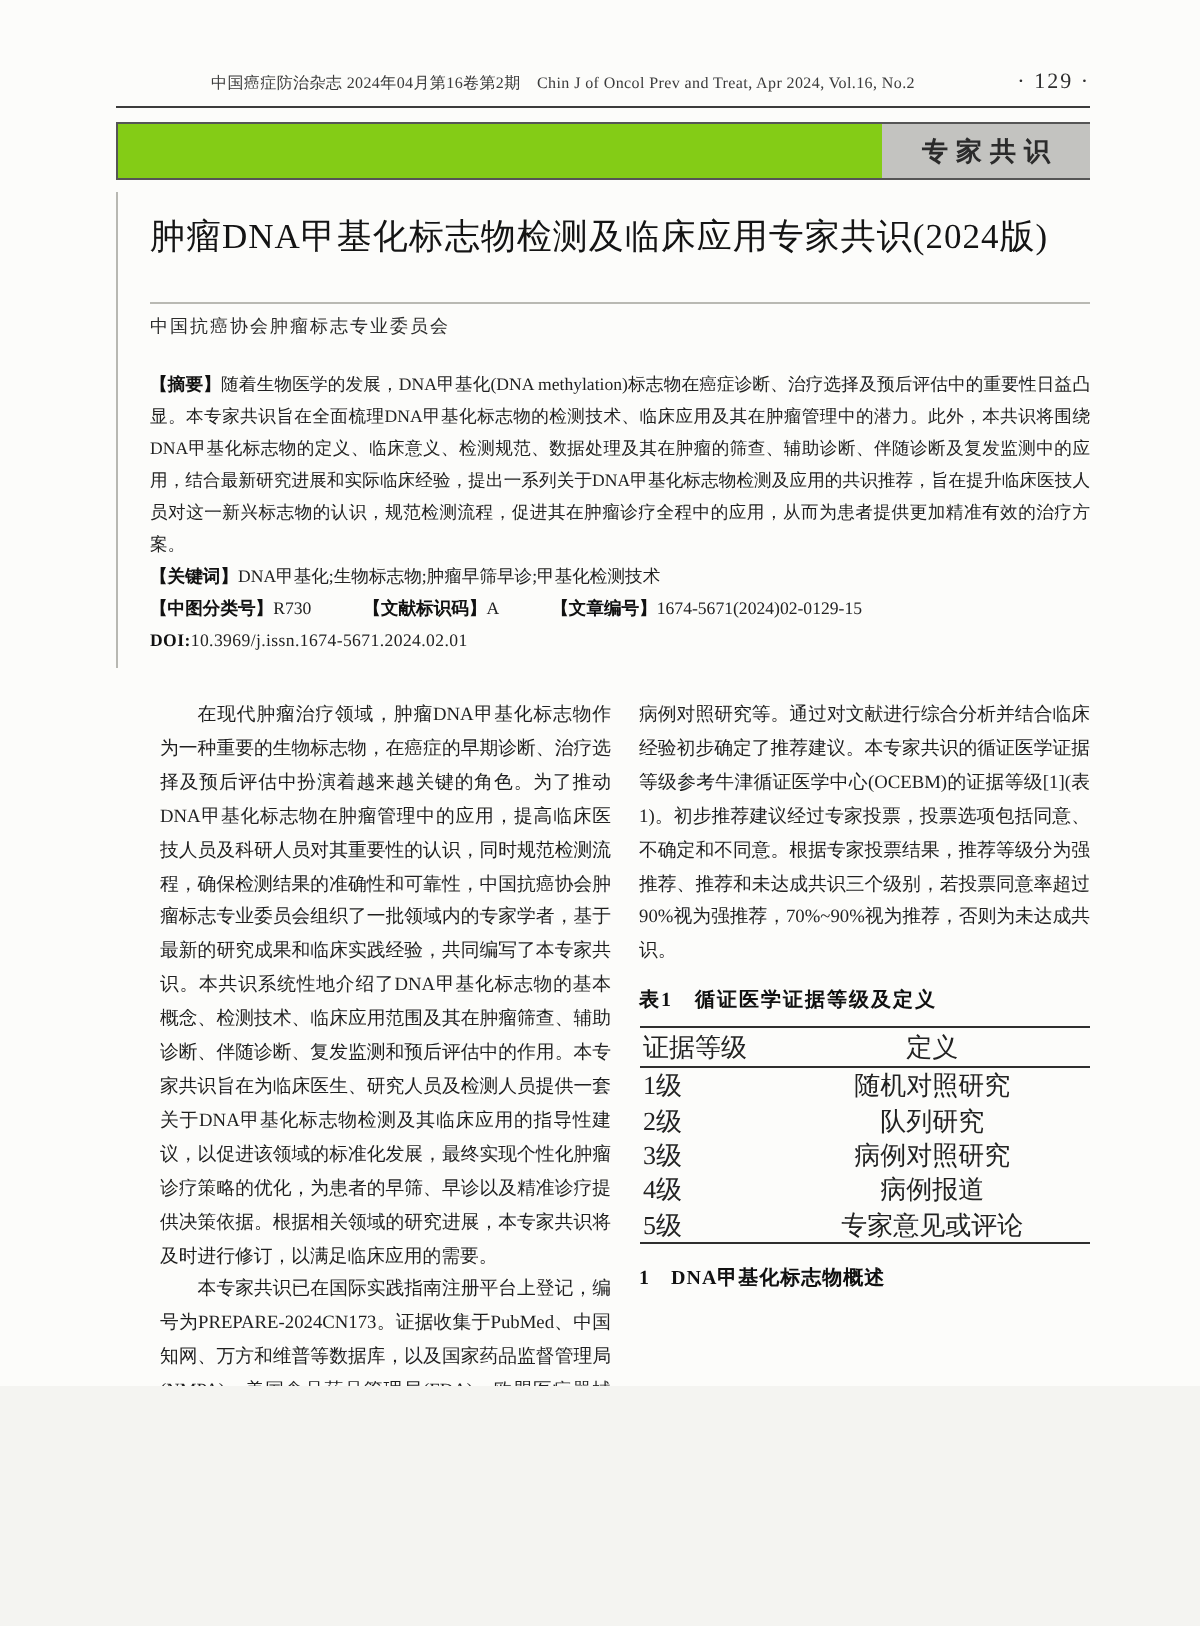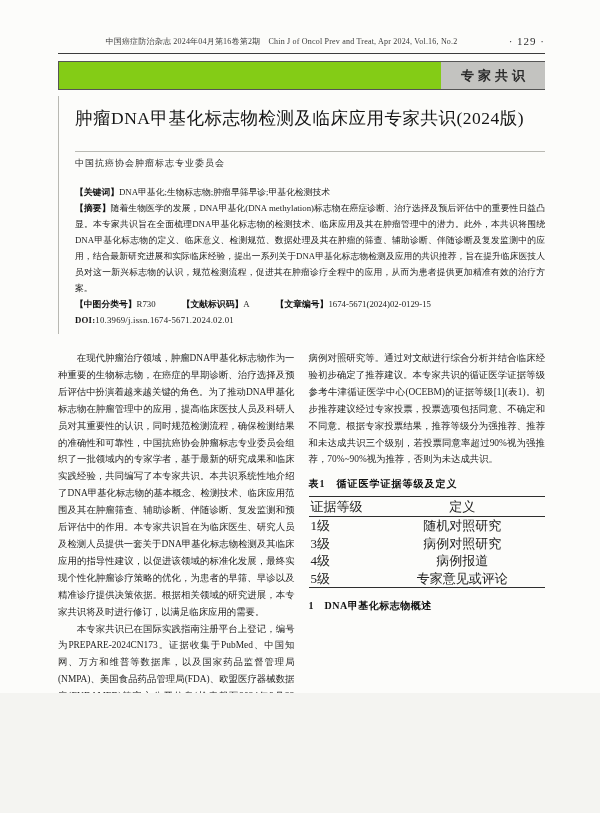--- a/index.html
+++ b/index.html
@@ -75,20 +75,21 @@
   .meta-line .pair:last-child{margin-right:0;}
   .doi-line{letter-spacing:0.2px;}
   
   .body-cols{
     display:flex;
     gap:14px;
     margin-top:16px;
     font-size:9.4px;
     line-height:16.9px;
     color:#1f1f1f;
+    margin-left:22px;
   }
   .col{flex:1 1 0;text-align:justify;}
   .col p{margin:0;}
   .col p.indent{text-indent:2em;}
   
   .tbl-caption{
     text-align:left;font-weight:bold;font-size:10px;
     margin:8px 0 3px 0;letter-spacing:1px;color:#111;
   }
   table.three-line{
@@ -126,22 +127,22 @@
   <div class="category-band">
     <div class="category-badge">专家共识</div>
   </div>
 
   <div class="article-head">
     <h1 class="article-title">肿瘤DNA甲基化标志物检测及临床应用专家共识(2024版)</h1>
     <hr class="title-rule">
     <p class="article-author">中国抗癌协会肿瘤标志专业委员会</p>
 
     <div class="abstract-block">
+      <p><span class="lbl">【摘要】</span><span>随着生物医学的发展，DNA甲基化(DNA methylation)标志物在癌症诊断、治疗选择及预后评估中的重要性日益凸显。本专家共识旨在全面梳理DNA甲基化标志物的检测技术、临床应用及其在肿瘤管理中的潜力。此外，本共识将围绕DNA甲基化标志物的定义、临床意义、检测规范、数据处理及其在肿瘤的筛查、辅助诊断、伴随诊断及复发监测中的应用，结合最新研究进展和实际临床经验，提出一系列关于DNA甲基化标志物检测及应用的共识推荐，旨在提升临床医技人员对这一新兴标志物的认识，规范检测流程，促进其在肿瘤诊疗全程中的应用，从而为患者提供更加精准有效的治疗方案。</span></p>
       <p><span class="lbl">【关键词】</span><span>DNA甲基化;生物标志物;肿瘤早筛早诊;甲基化检测技术</span></p>
-      <p><span class="lbl">【摘要】</span><span>随着生物医学的发展，DNA甲基化(DNA methylation)标志物在癌症诊断、治疗选择及预后评估中的重要性日益凸显。本专家共识旨在全面梳理DNA甲基化标志物的检测技术、临床应用及其在肿瘤管理中的潜力。此外，本共识将围绕DNA甲基化标志物的定义、临床意义、检测规范、数据处理及其在肿瘤的筛查、辅助诊断、伴随诊断及复发监测中的应用，结合最新研究进展和实际临床经验，提出一系列关于DNA甲基化标志物检测及应用的共识推荐，旨在提升临床医技人员对这一新兴标志物的认识，规范检测流程，促进其在肿瘤诊疗全程中的应用，从而为患者提供更加精准有效的治疗方案。</span></p>
       <p class="meta-line"><span class="pair"><span class="lbl">【中图分类号】</span><span>R730</span></span><span class="pair"><span class="lbl">【文献标识码】</span><span>A</span></span><span class="pair"><span class="lbl">【文章编号】</span><span>1674-5671(2024)02-0129-15</span></span></p>
       <p class="doi-line"><span class="lbl">DOI:</span><span>10.3969/j.issn.1674-5671.2024.02.01</span></p>
     </div>
   </div>
 
   <div class="body-cols">
 
     <div class="col">
       <p class="indent">在现代肿瘤治疗领域，肿瘤DNA甲基化标志物作为一种重要的生物标志物，在癌症的早期诊断、治疗选择及预后评估中扮演着越来越关键的角色。为了推动DNA甲基化标志物在肿瘤管理中的应用，提高临床医技人员及科研人员对其重要性的认识，同时规范检测流程，确保检测结果的准确性和可靠性，中国抗癌协会肿瘤标志专业委员会组织了一批领域内的专家学者，基于最新的研究成果和临床实践经验，共同编写了本专家共识。本共识系统性地介绍了DNA甲基化标志物的基本概念、检测技术、临床应用范围及其在肿瘤筛查、辅助诊断、伴随诊断、复发监测和预后评估中的作用。本专家共识旨在为临床医生、研究人员及检测人员提供一套关于DNA甲基化标志物检测及其临床应用的指导性建议，以促进该领域的标准化发展，最终实现个性化肿瘤诊疗策略的优化，为患者的早筛、早诊以及精准诊疗提供决策依据。根据相关领域的研究进展，本专家共识将及时进行修订，以满足临床应用的需要。</p>
       <p class="indent">本专家共识已在国际实践指南注册平台上登记，编号为PREPARE-2024CN173。证据收集于PubMed、中国知网、万方和维普等数据库，以及国家药品监督管理局(NMPA)、美国食品药品管理局(FDA)、欧盟医疗器械数据库(EUDAMED)等官方公开信息(检索截至2024年3月22日)。所选取的研究包括国内外公开发表的系统性综述、随机对照试验、队列研究以及</p>
@@ -157,20 +158,24 @@
             <th class="c1">证据等级</th>
             <th class="c2">定义</th>
           </tr>
         </thead>
         <tbody>
           <tr>
             <td class="c1">1级</td>
             <td class="c2">随机对照研究</td>
           </tr>
           <tr>
+            <td class="c1">2级</td>
+            <td class="c2">队列研究</td>
+          </tr>
+          <tr>
             <td class="c1">3级</td>
             <td class="c2">病例对照研究</td>
           </tr>
           <tr>
             <td class="c1">4级</td>
             <td class="c2">病例报道</td>
           </tr>
           <tr>
             <td class="c1">5级</td>
             <td class="c2">专家意见或评论</td>

